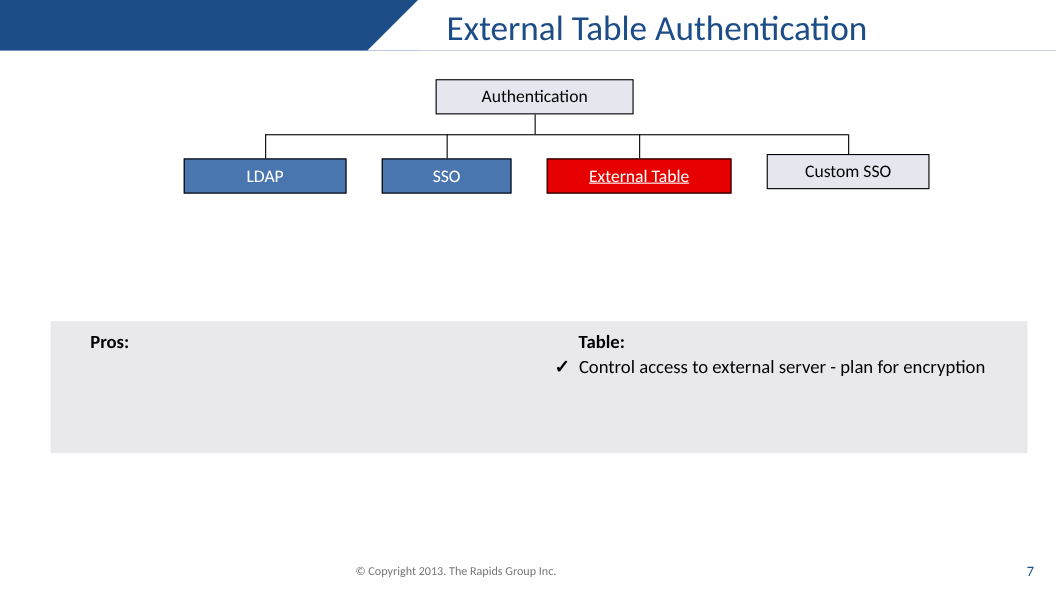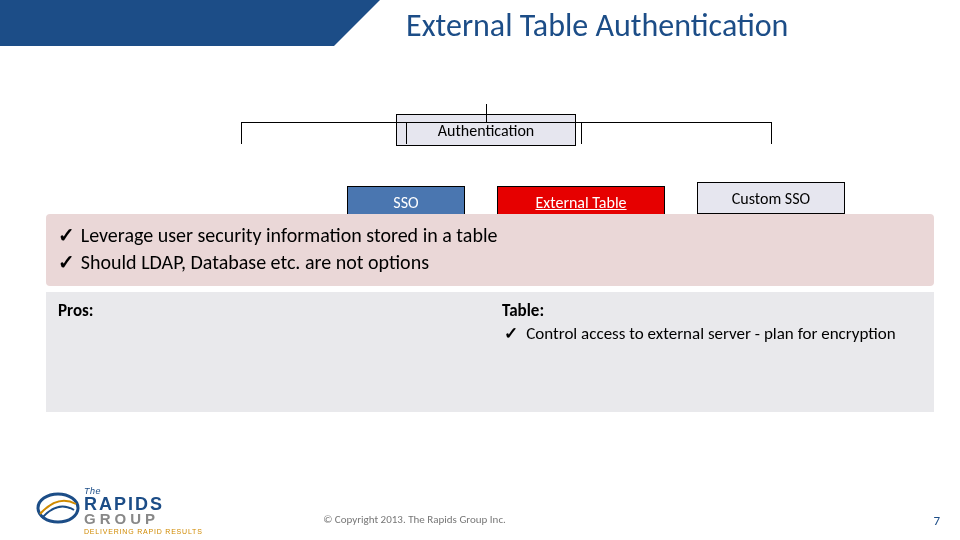--- a/index.html
+++ b/index.html
@@ -7,21 +7,21 @@
   .slide { position: relative; width: 960px; height: 540px; overflow: hidden; }
 
   
   .tbar { position:absolute; top:0; left:0; width:960px; height:46px; background:#1c4d87; }
   .tcut { position:absolute; top:0; left:380px; width:580px; height:46px; background:#fff; }
   .tcut::before { content:""; position:absolute; left:-46px; top:0; width:0; height:0; border-bottom:46px solid #fff; border-left:46px solid transparent; }
   .ttext { position:absolute; top:6px; left:406px; font-size:32px; color:#1c4d87; }
 
   
   .org { position: absolute; top: 72px; left: 0; width: 960px; height: 130px; }
-  .node { position: absolute; border: 1px solid #000; text-align: center; font-size: 16px; display: flex; align-items: center; justify-content: center; margin-top: 42px; }
+  .node { position: absolute; border: 1px solid #000; text-align: center; font-size: 16px; display: flex; align-items: center; justify-content: center; }
   .node-auth { top: 0; left: 396px; width: 180px; height: 32px; background: #e6e6ef; }
   .node-ldap { top: 72px; left: 167px; width: 148px; height: 32px; background: #4a76b0; color: #fff; }
   .node-sso  { top: 72px; left: 347px; width: 118px; height: 32px; background: #4a76b0; color: #fff; }
   .node-ext  { top: 72px; left: 497px; width: 168px; height: 32px; background: #e60000; color: #fff; }
   .node-cust { top: 68px; left: 697px; width: 148px; height: 32px; background: #e6e6ef; }
   .underline-ext { text-decoration: underline; }
 
   
   .line { position: absolute; background: #000; }
   .v1 { left: 486px; top: 32px; width: 1px; height: 18px; }  
@@ -32,21 +32,21 @@
   .d4 { left: 771px; top: 50px; width: 1px; height: 22px; }  
 
   
   .lev-box { position: absolute; top: 214px; left: 46px; width: 888px; padding: 8px 12px 10px; background: #ead7d7; border-radius: 4px; }
   .lev-box .chk { font-size: 20px; line-height: 1.35; }
   .chk::before { content: "✓"; color: #000; margin-right: 6px; font-weight: bold; }
 
   
   .pc { position: absolute; top: 292px; left: 46px; width: 888px; height: 120px; background: #e9e9ec; display: flex; }
   .col { width: 50%; padding: 8px 12px; font-size: 17px; }
-  .col .hd { font-weight: bold; margin-bottom: 2px; }
+  .col .hd { font-weight: bold; margin-bottom: 2px; margin-left: 24px; }
   .col .li { padding-left: 0; }
   .col .li::before { content: "✓"; margin: 0 8px 0 2px; font-weight: bold; }
 
   
   .footer { position: absolute; left: 0; bottom: 0; width: 960px; height: 60px; }
   .copy { position: absolute; left: 5px; width: 819px; bottom: 14px; text-align: center; font-size: 11px; color: #777; }
   .pagenum { position: absolute; right: 20px; bottom: 12px; font-size: 13px; color: #1c4d87; }
 
   
   .logo { position: absolute; left: 36px; bottom: 8px; width: 180px; height: 48px; }
@@ -68,55 +68,37 @@
   <div class="ttext">External Table Authentication</div>
 
   <div class="org">
     <div class="node node-auth">Authentication</div>
     <div class="line v1"></div>
     <div class="line h1"></div>
     <div class="line d1"></div>
     <div class="line d2"></div>
     <div class="line d3"></div>
     <div class="line d4"></div>
+    <div class="node node-ldap">LDAP</div>
     <div class="node node-ext">
         <span class="underline-ext">External Table</span>
       </div>
     <div class="node node-sso">SSO</div>
     <div class="node node-cust">Custom SSO</div>
   </div>
 
-  <div class="lev-box">
-    <div class="chk">Leverage user security information stored in a table</div>
-    <div class="chk">Should LDAP, Database etc. are not options</div>
-  </div>
 
   <div class="pc">
     <div class="col">
       <div class="hd">Pros:</div>
     </div>
     <div class="col">
       <div class="hd">Table:</div>
       <div class="li">Control access to external server - plan for encryption</div>
     </div>
   </div>
 
   <div class="footer">
-    <div class="logo">
-      <div class="logo-swoosh">
-        <svg viewBox="0 0 44 36">
-          <ellipse cx="22" cy="18" rx="20" ry="14" fill="none" stroke="#1c4d87" stroke-width="3"></ellipse>
-          <path d="M4 24 Q22 4 40 14" fill="none" stroke="#d08a00" stroke-width="2"></path>
-          <path d="M6 28 Q22 10 38 20" fill="none" stroke="#1c4d87" stroke-width="2"></path>
-        </svg>
-      </div>
-      <div class="logo-text">
-        <div class="logo-the">The</div>
-        <div class="logo-rapids">RAPIDS</div>
-        <div class="logo-group">GROUP</div>
-        <div class="logo-tag">DELIVERING RAPID RESULTS</div>
-      </div>
-    </div>
     <div class="copy">© Copyright 2013. The Rapids Group Inc.</div>
     <div class="pagenum">7</div>
   </div>
 
 </div>
 
 </body></html>

